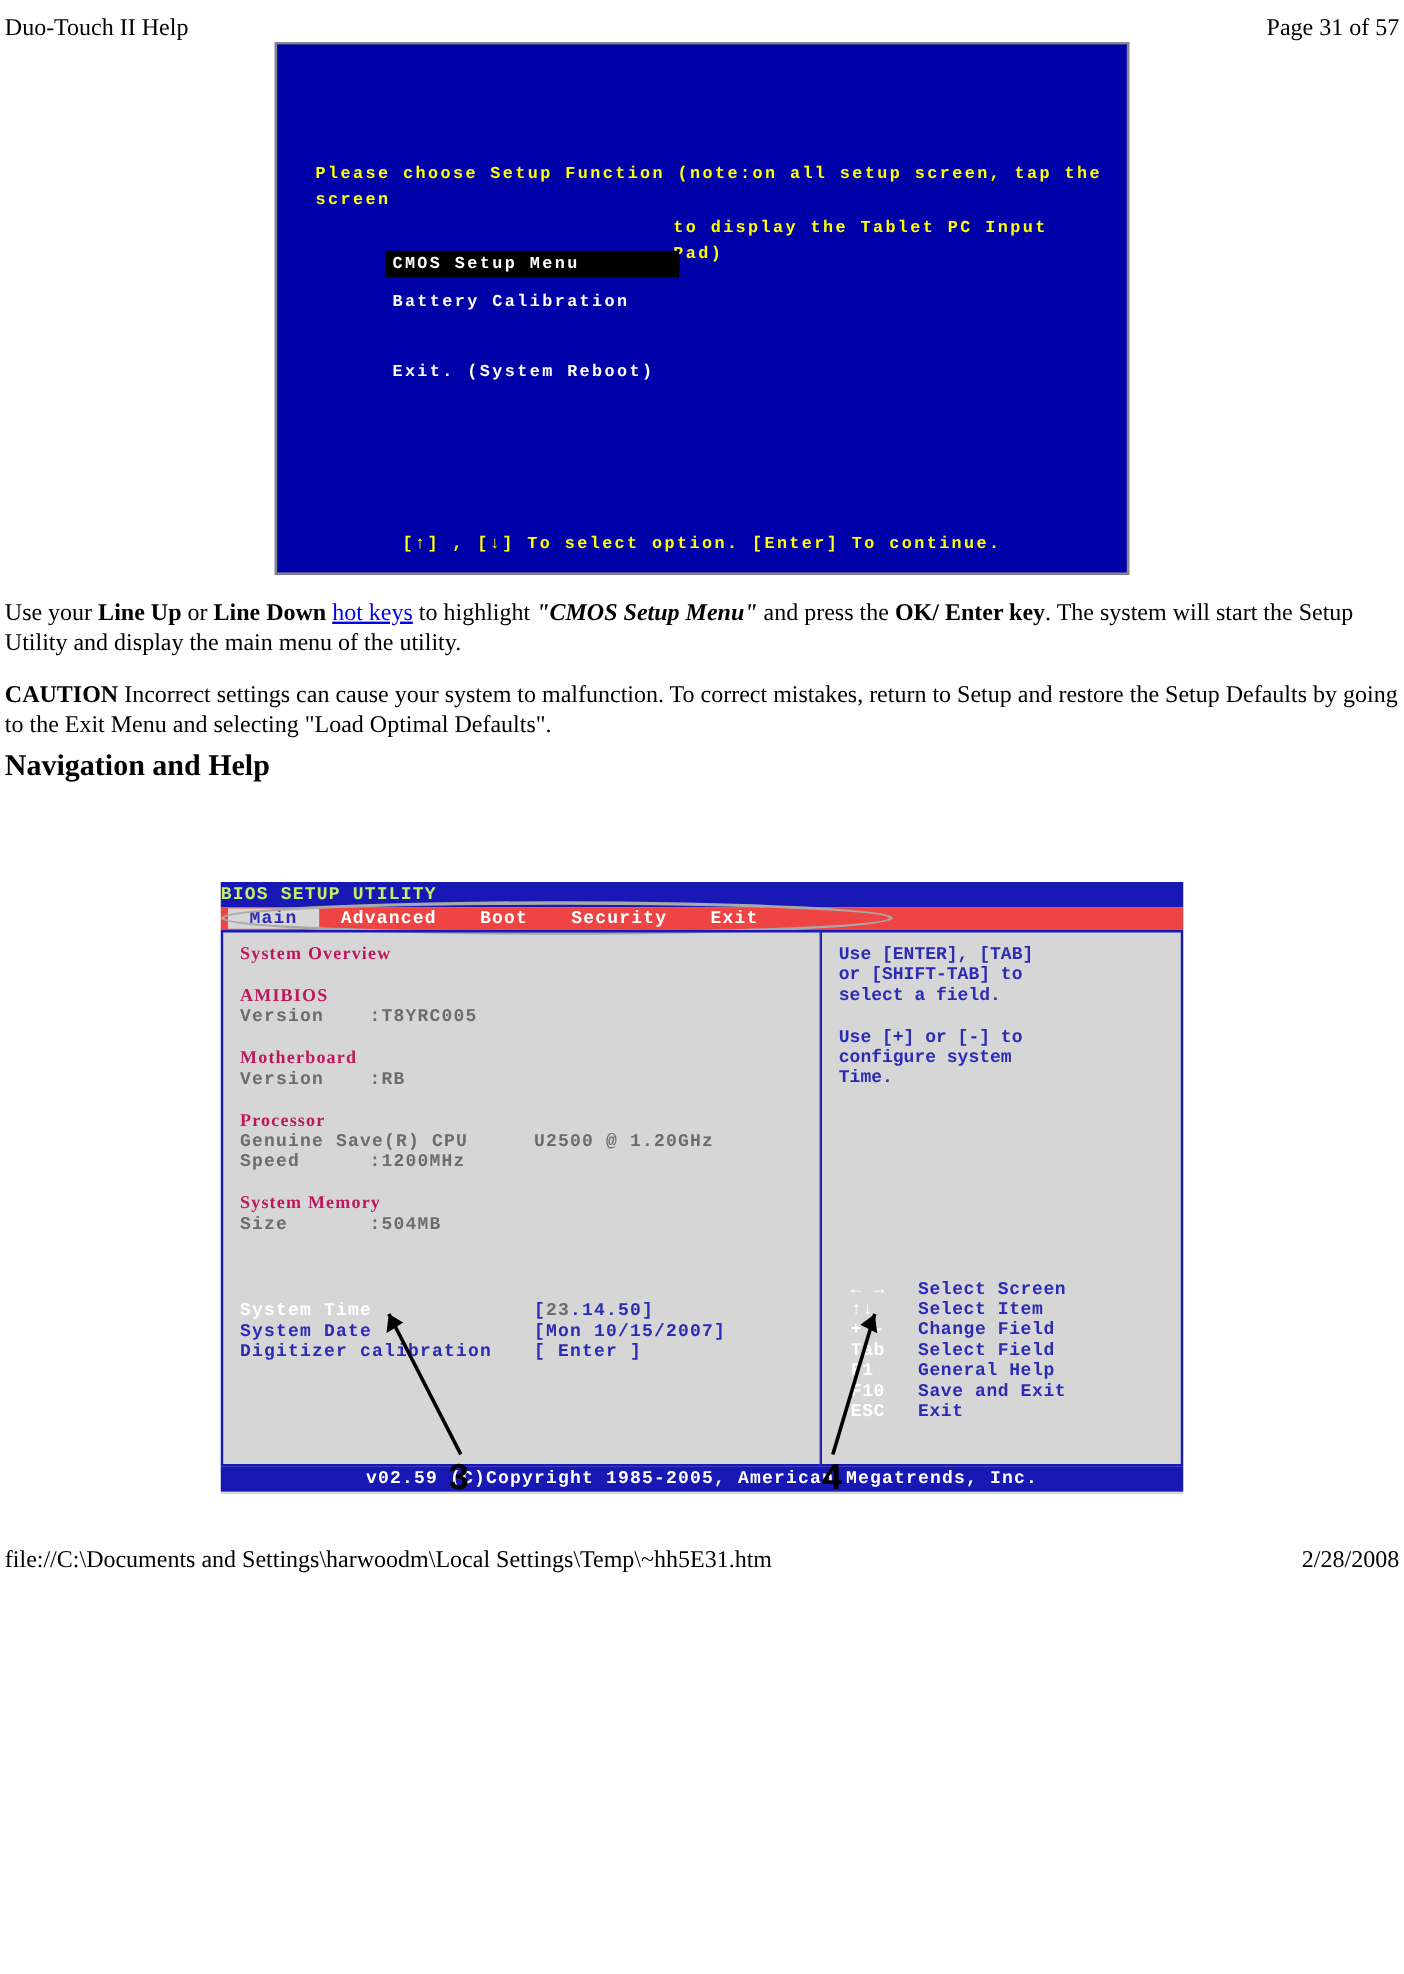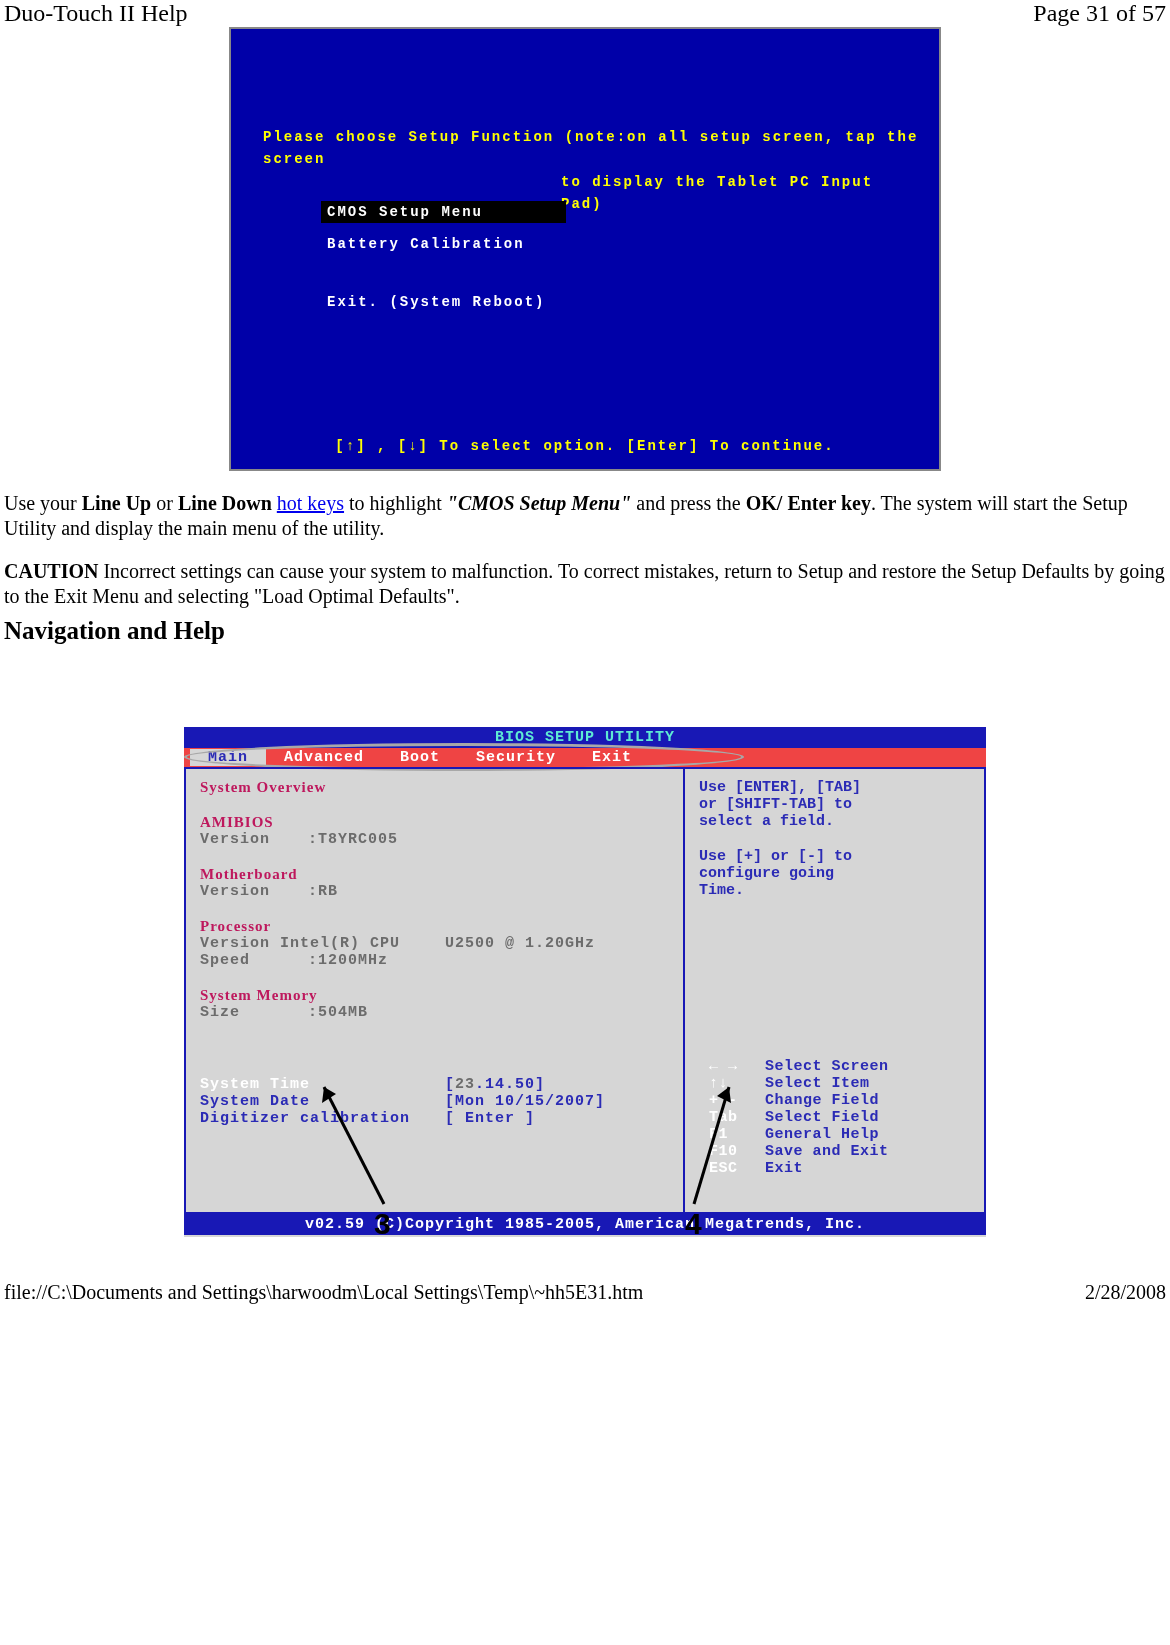--- a/index.html
+++ b/index.html
@@ -5,22 +5,22 @@
 * { margin: 0; padding: 0; box-sizing: border-box; }
 body {
   font-family: "Times New Roman", serif;
   width: 1170px;
   background: white;
   color: black;
 }
 .page-header {
   display: flex;
   justify-content: space-between;
-  font-size: 24px;
-  padding: 0 4px 0 4px;
+  font-size: 20px;
+  padding: 12px 4px 0 4px;
 }
 .page-footer {
   display: flex;
   justify-content: space-between;
   font-size: 20px;
   padding: 4px;
   position: relative;
   margin-top: 40px;
 }
 
@@ -121,22 +121,21 @@
   margin-top: 82px;
   width: 802px;
   height: 510px;
   background: #d6d6d6;
   font-family: "Courier New", monospace;
   font-size: 15px;
   font-weight: bold;
 }
 .bios2-title {
   background: #1818b5;
-  color: #5eead4;
-  text-align: center;
+  color: #bef264;
   padding: 2px 0;
   letter-spacing: 1px;
 }
 .bios2-tabs {
   background: #ef4444;
   display: flex;
   padding: 1px 6px;
   gap: 0;
   align-items: center;
 }
@@ -286,21 +285,21 @@
         </div>
         <div class="spacer-md"></div>
         <div class="sec-title">Motherboard</div>
         <div class="sec-row">
           <span class="sec-label">Version</span>
           <span>:RB</span>
         </div>
         <div class="spacer-md"></div>
         <div class="sec-title">Processor</div>
         <div class="sec-row">
-          <span style="flex:0 0 245px">Version Intel(R) CPU</span>
+          <span style="flex:0 0 245px">Genuine Save(R) CPU</span>
           <span>U2500 @ 1.20GHz</span>
         </div>
         <div class="sec-row">
           <span class="sec-label">Speed</span>
           <span>:1200MHz</span>
         </div>
         <div class="spacer-md"></div>
         <div class="sec-title">System Memory</div>
         <div class="sec-row">
           <span class="sec-label">Size</span>
@@ -322,21 +321,21 @@
           </div>
         </div>
       </div>
 
       <div class="bios2-right">
         <div>Use [ENTER], [TAB]</div>
         <div>or [SHIFT-TAB] to</div>
         <div>select a field.</div>
         <div class="spacer-md"></div>
         <div>Use [+] or [-] to</div>
-        <div>configure going</div>
+        <div>configure system</div>
         <div>Time.</div>
 
         <div class="help-keys">
           <div class="key-row">
               <span class="key-k">← →</span>
               <span class="key-d">Select Screen</span>
             </div>
           <div class="key-row">
               <span class="key-k">↑↓</span>
               <span class="key-d">Select Item</span>

